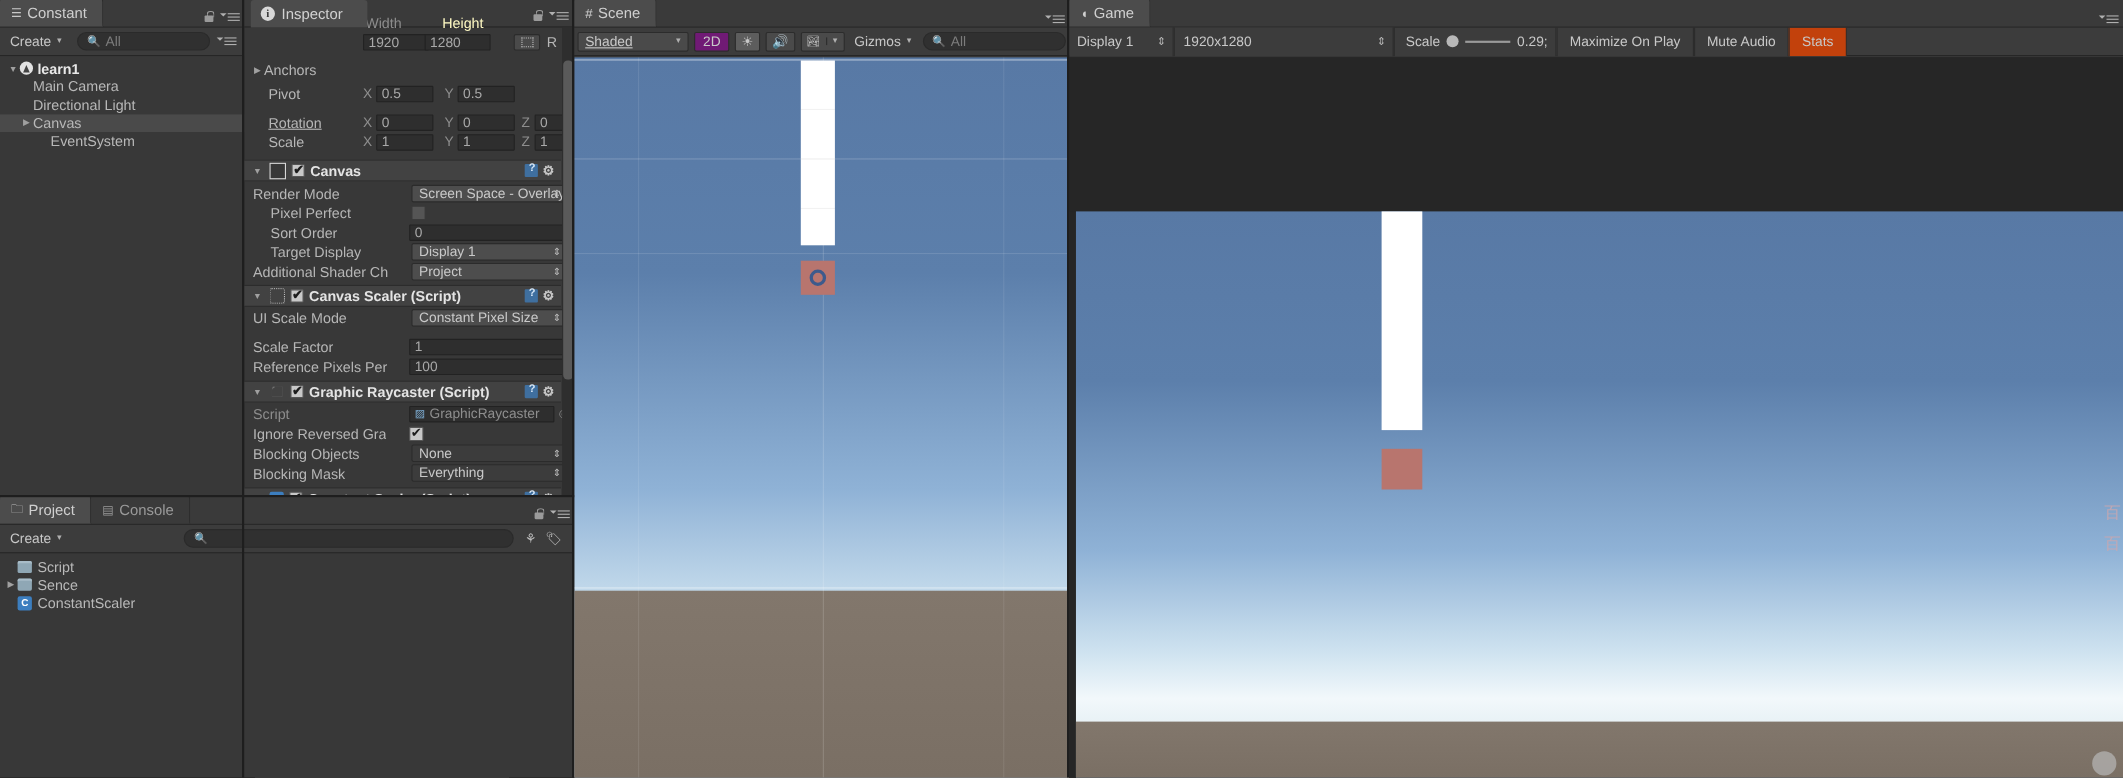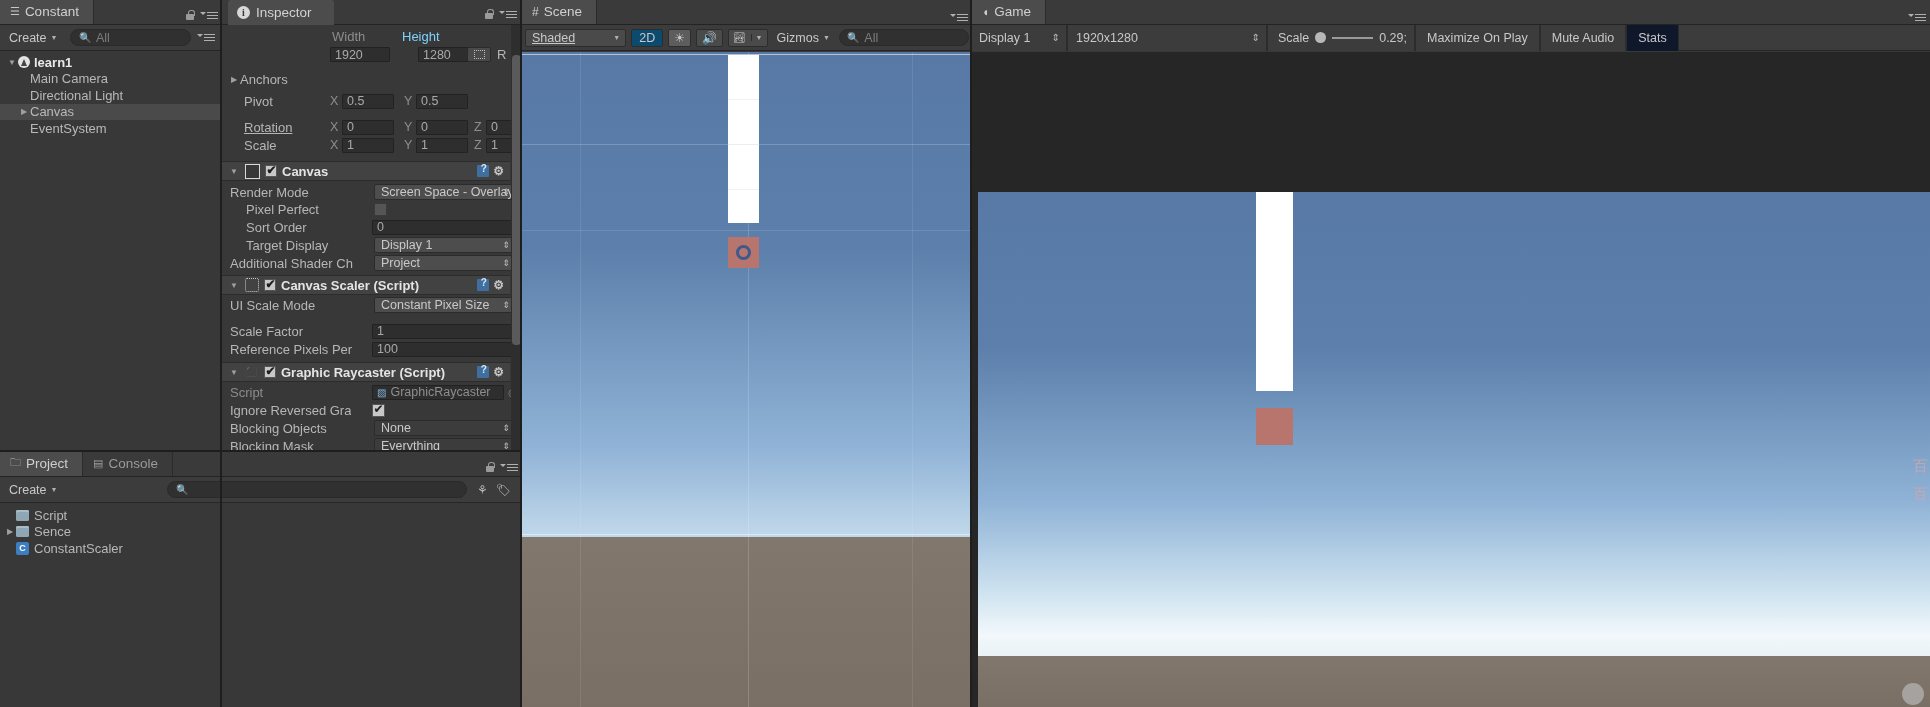--- a/index.html
+++ b/index.html
@@ -69,21 +69,21 @@
   }
 
   
   #inspector { left:222px; top:0; width:300px; height:452px; background:#383838; }
   #insp-tabbar { position:absolute; left:0; top:0; width:300px; height:25px; background:#3a3a3a; border-bottom:1px solid #232323; }
   #insp-tab { position:absolute; left:6px; top:0; height:25px; padding:0 22px 0 9px; background:#4c4c4c;
               display:flex; align-items:center; gap:6px; color:#d2d2d2; font-size:13.5px;
               border-top-left-radius:3px; border-top-right-radius:3px; z-index:5;}
   .info-icon { width:13px;height:13px;border-radius:50%;background:#d8d8d8;color:#3a3a3a;
                font-size:10px;font-weight:bold;display:flex;align-items:center;justify-content:center; font-family:"Liberation Serif",serif;}
-  #insp-body { position:absolute; left:0; top:0; width:288px; height:395px; padding-top:16px; }
+  #insp-body { position:absolute; left:0; top:0; width:288px; height:395px; padding-top:0; }
   .irow { height:18px; display:flex; align-items:center; font-size:13px; color:#b6b6b6; padding-left:8px; }
   .ilabel { color:#b6b6b6; white-space:nowrap; }
   .ifield {
     height:15px; background:#2e2e2e; border:1px solid #222; border-radius:1px;
     color:#a9a9a9; font-size:12.5px; display:flex; align-items:center; padding:0 4px;
   }
   .idrop {
     height:16px; background:#4d4d4d; border:1px solid #2b2b2b; border-radius:2px;
     color:#c9c9c9; font-size:12.5px; display:flex; align-items:center;
     padding:0 12px 0 6px; position:relative; white-space:nowrap; overflow:hidden;
@@ -198,21 +198,21 @@
       <div class="hrow" style="padding-left:30px;">
         <span>Main Camera</span>
       </div>
       <div class="hrow" style="padding-left:30px;">
         <span>Directional Light</span>
       </div>
       <div class="hrow sel" style="padding-left:18px;">
         <span class="twist">▶</span>
         <span>Canvas</span>
       </div>
-      <div class="hrow" style="padding-left:30px;">
+      <div class="hrow" style="padding-left:46px;">
         <span>EventSystem</span>
       </div>
     </div>
   </div>
 
   <div class="panel" id="inspector">
     <div id="insp-tabbar">
       <div class="tab-icons" style="right:5px;bottom:4px;">
         <span class="lock-icon"></span>
         <span class="menu-icon">
@@ -227,25 +227,25 @@
     </div>
     <div id="insp-tab">
       <span class="info-icon">i</span>
       <span>Inspector</span>
     </div>
 
     <div id="insp-body">
 
       <div class="irow" style="height:17px;margin-top:12px;">
         <span class="ilabel" style="position:absolute;left:110px;color:#8c8c8c;">Width</span>
-        <span class="ilabel" style="position:absolute;left:180px;color:#7dd3fc;">Height</span>
+        <span class="ilabel" style="position:absolute;left:180px;color:#fef9c3;">Height</span>
       </div>
       <div class="irow" style="height:19px;">
         <span class="ifield" style="position:absolute;left:108px;width:60px;">1920</span>
-        <span class="ifield" style="position:absolute;left:196px;width:60px;">1280</span>
+        <span class="ifield" style="position:absolute;left:164px;width:60px;">1280</span>
         <span style="position:absolute;left:245px;width:24px;height:15px;background:#4a4a4a;border:1px solid #2b2b2b;border-radius:2px;display:flex;align-items:center;justify-content:center;">
           <span style="width:11px;height:9px;border:1px dotted #bbb;display:block;"></span>
         </span>
         <span class="ilabel" style="position:absolute;left:275px;">R</span>
       </div>
 
       <div class="irow" style="margin-top:6px;">
         <span class="twist" style="margin-left:-2px;">▶</span>
         <span class="ilabel">Anchors</span>
       </div>
@@ -475,21 +475,21 @@
             </span>
           </span>
       </div>
     </div>
 
     <div class="toolbar" style="gap:5px;">
       <div class="tbtn" style="width:118px;position:relative;padding-left:6px;text-decoration:underline;">
         <span>Shaded</span>
         <span class="caret" style="position:absolute;right:5px;">▼</span>
       </div>
-      <div class="tbtn" style="background:#0c4a6e;">
+      <div class="tbtn" style="background:#701a75;">
         <span>2D</span>
       </div>
       <div class="tbtn" style="background:#5d5d5d;padding:0 5px;">
         <span style="font-size:12px;">☀</span>
       </div>
       <div class="tbtn" style="padding:0 5px;">
         <span style="font-size:12px;">🔊</span>
       </div>
       <div class="tbtn" style="padding:0 4px;">
         <span style="font-size:10px;">🏞</span>
@@ -561,21 +561,21 @@
         <span style="display:inline-block;width:11px;height:11px;border-radius:50%;background:#b8b8b8;"></span>
         <span style="display:inline-block;width:42px;height:2px;background:#9a9a9a;"></span>
         <span>0.29;</span>
       </div>
       <div class="tbtn" style="border-radius:0;border-top:none;border-bottom:none;height:26px;background:#3c3c3c;padding:0 11px;">
         <span>Maximize On Play</span>
       </div>
       <div class="tbtn" style="border-radius:0;border-top:none;border-bottom:none;height:26px;background:#3c3c3c;padding:0 11px;">
         <span>Mute Audio</span>
       </div>
-      <div class="tbtn" style="border-radius:0;border-top:none;border-bottom:none;height:26px;background:#0f172a;padding:0 11px;">
+      <div class="tbtn" style="border-radius:0;border-top:none;border-bottom:none;height:26px;background:#c2410c;padding:0 11px;">
         <span>Stats</span>
       </div>
     </div>
 
     <div class="viewport" style="top:52px;bottom:0;background:#262626;">
       <div class="game-black" style="left:0;top:0;right:0;height:140px;"></div>
       <div style="position:absolute;left:6px;top:140px;right:0;bottom:0;overflow:hidden;">
         <div class="sky"></div>
         <div class="ground" style="height:10%;"></div>
         <div class="white-bar" style="left:278px;top:0px;width:37px;height:199px;"></div>

